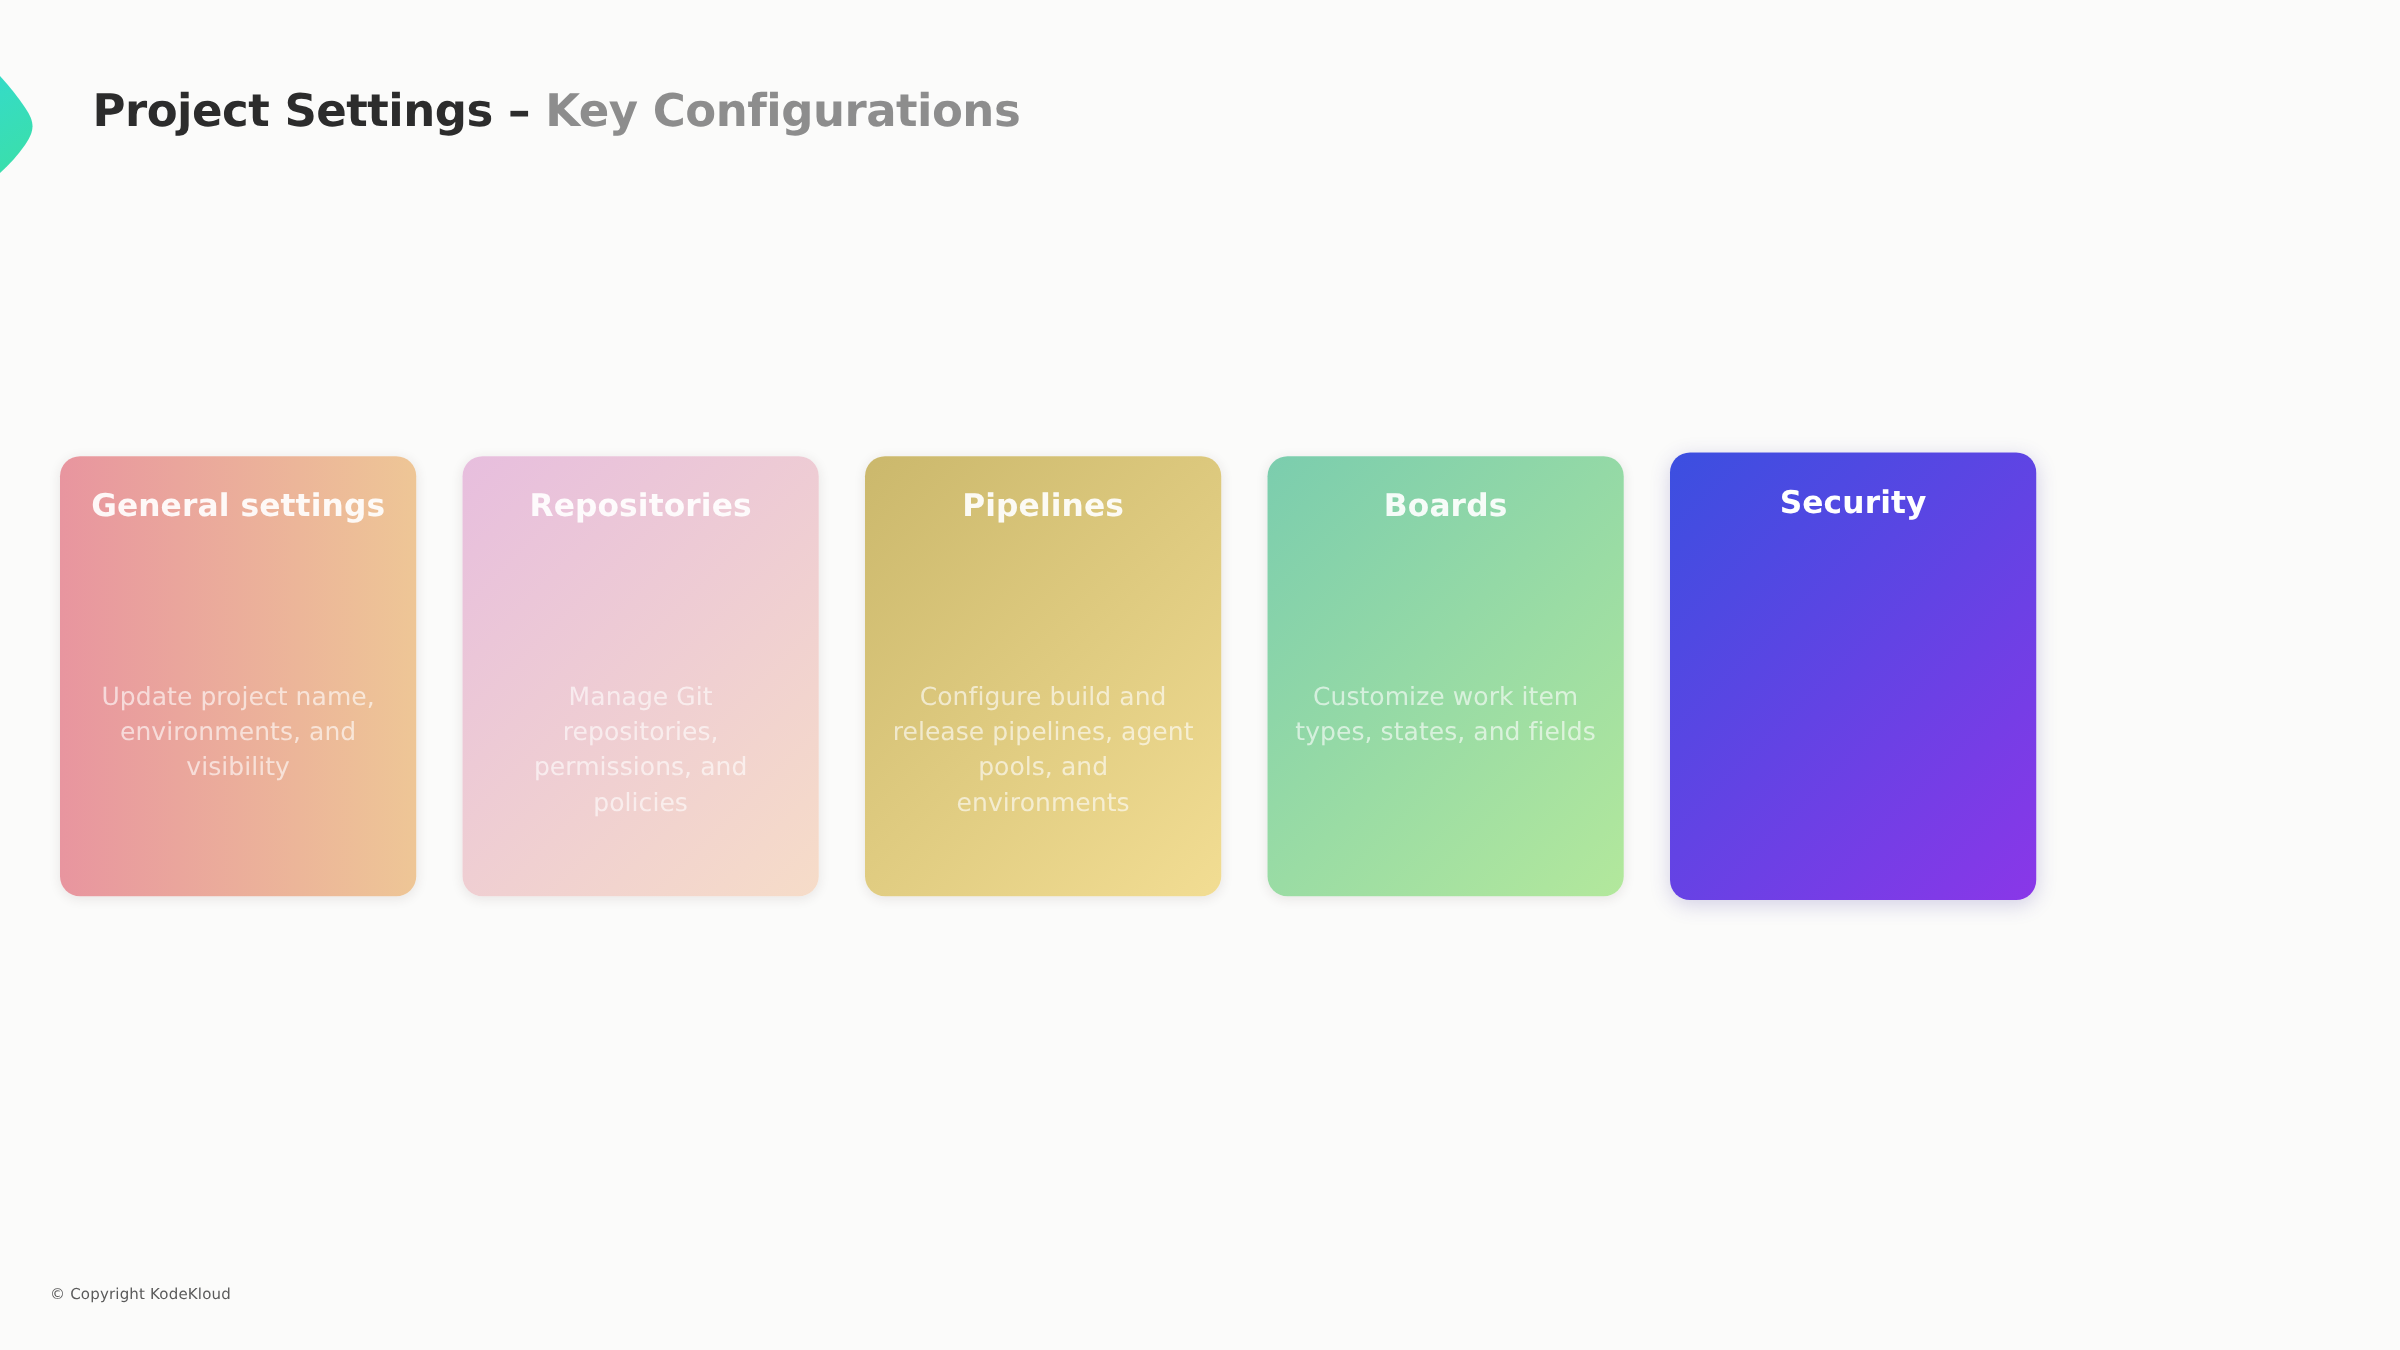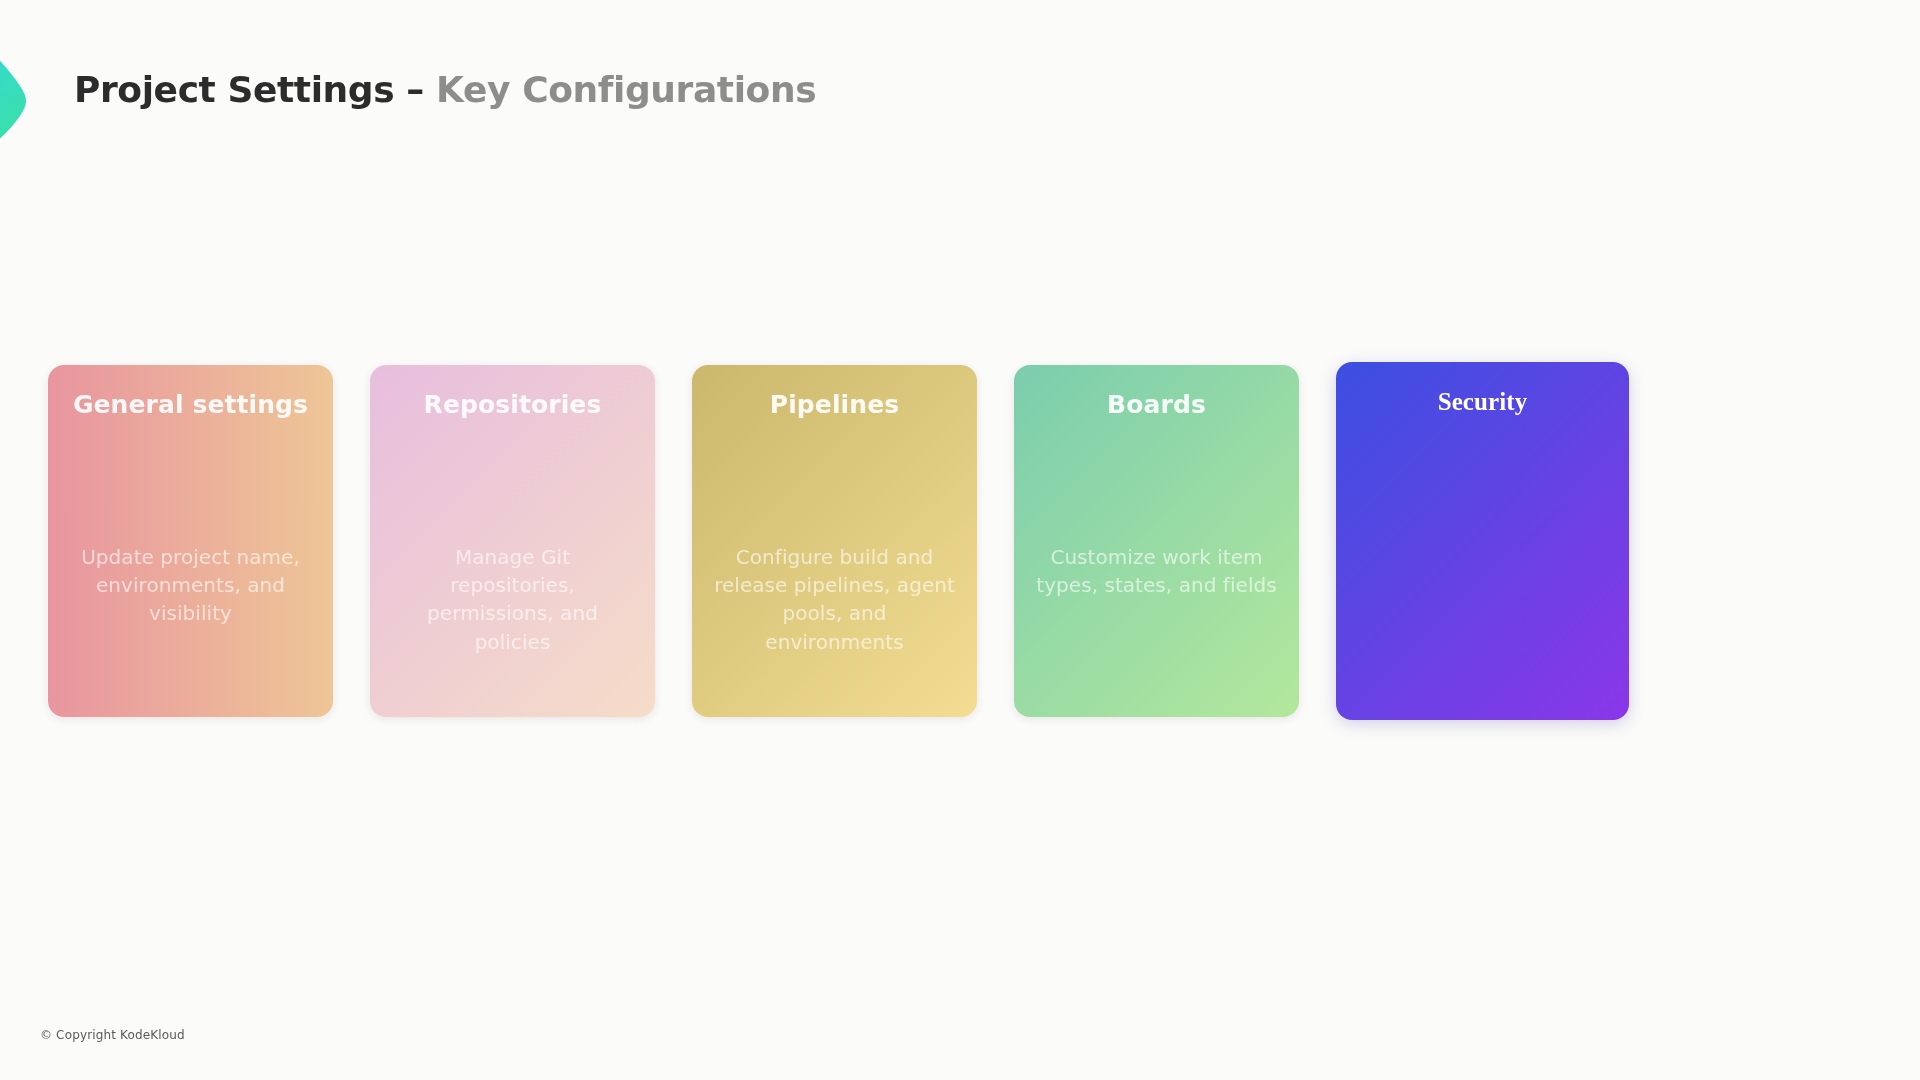--- a/index.html
+++ b/index.html
@@ -89,21 +89,21 @@
   
   .settings-card.is-muted .card-title { opacity:0.92; }
   .settings-card.is-muted .card-desc  { opacity:0.62; }
 
   
   .settings-card.is-active {
     width:293px;
     height:358px;
     box-shadow:0 4px 16px rgba(70,55,160,0.22);
   }
-  .settings-card.is-active .card-title { opacity:1;font-family:Liberation Serif, serif; }
+  .settings-card.is-active .card-title { opacity:1; }
   .settings-card.is-active .card-desc  { opacity:1; top:182px; }
 
   
 
   
   .slide-footer {
     position:absolute;
     left:40px; bottom:38px;
     font-size:12px;
     font-weight:400;

